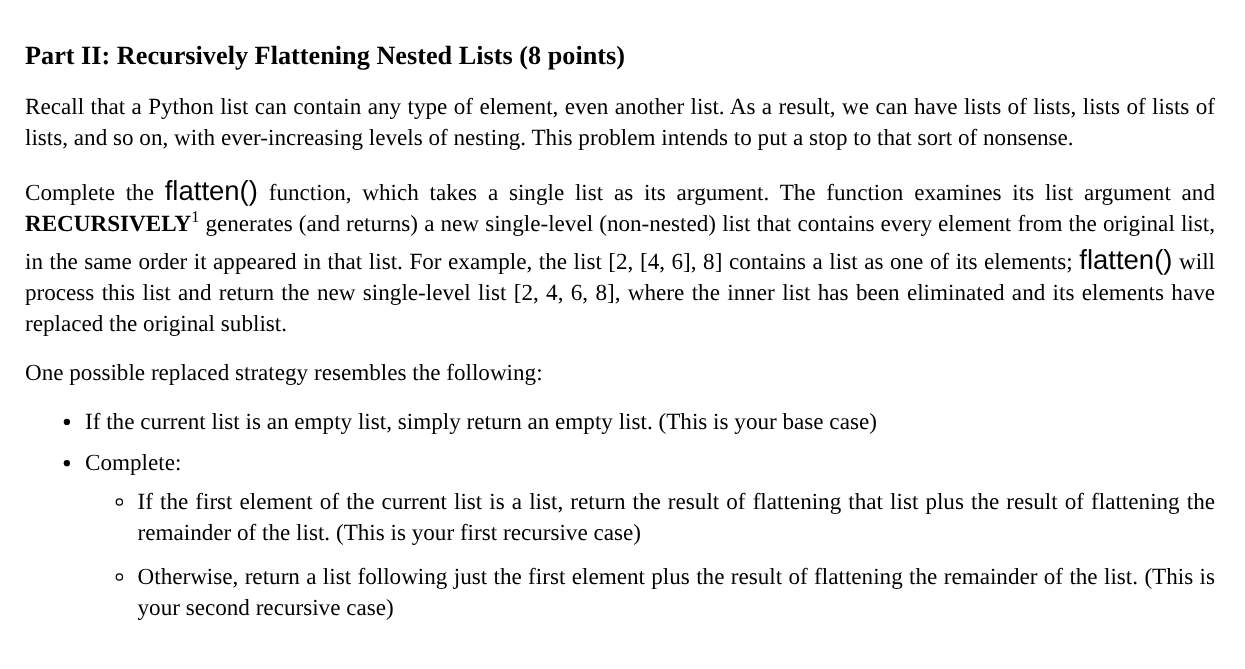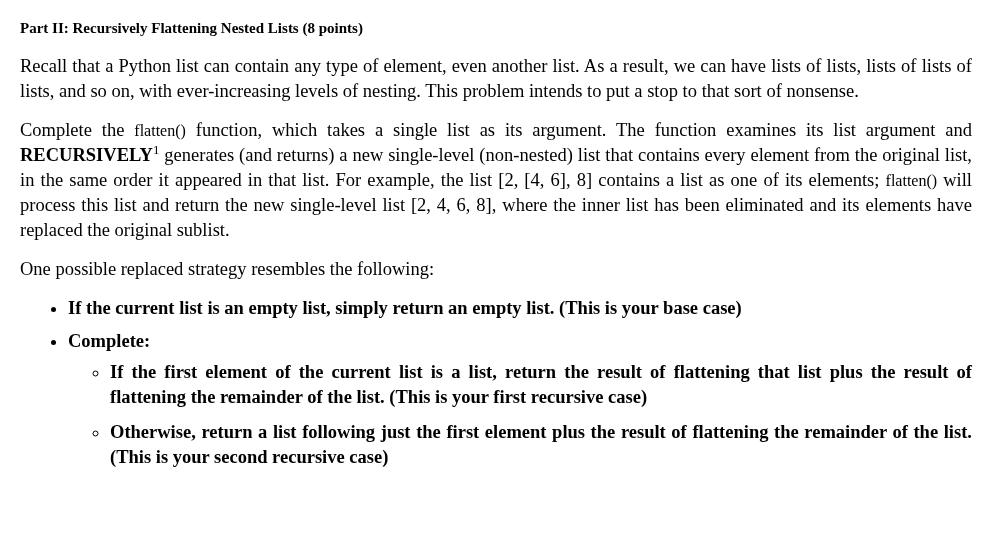--- a/index.html
+++ b/index.html
@@ -12,42 +12,42 @@
     height: 535px;
     box-sizing: border-box;
     padding: 18px 24px 20px 20px;
     font-family: "Times New Roman", Times, serif;
     font-size: 18.5px;
     line-height: 1.35;
     color: #000;
   }
   .title {
     font-weight: bold;
-    font-size: 15px;
+    font-size: 21px;
     margin-bottom: 16px;
+    margin-top: 12px;
   }
   .para {
     text-align: justify;
     margin-bottom: 14px;
   }
   .mono {
-    font-family: Liberation Serif, serif;
-    font-size: 16px;
+    font-family: Liberation Sans, sans-serif;
+    font-size: 22px;
   }
   .recursive-strong { font-weight: bold; margin-top: 15px; }
   .sup {
     font-size: 0.7em;
     vertical-align: super;
     line-height: 0;
   }
   ul.outer {
     list-style: disc;
     margin: 0 0 0 0;
     padding: 0 0 0 48px;
-    font-weight: bold;
   }
   ul.outer > li {
     padding: 0;
     margin: 4px 0 8px 0;
     text-align: justify;
   }
   ul.inner {
     list-style: circle;
     margin: 6px 0 15px 0;
     padding: 0 0 0 42px;

